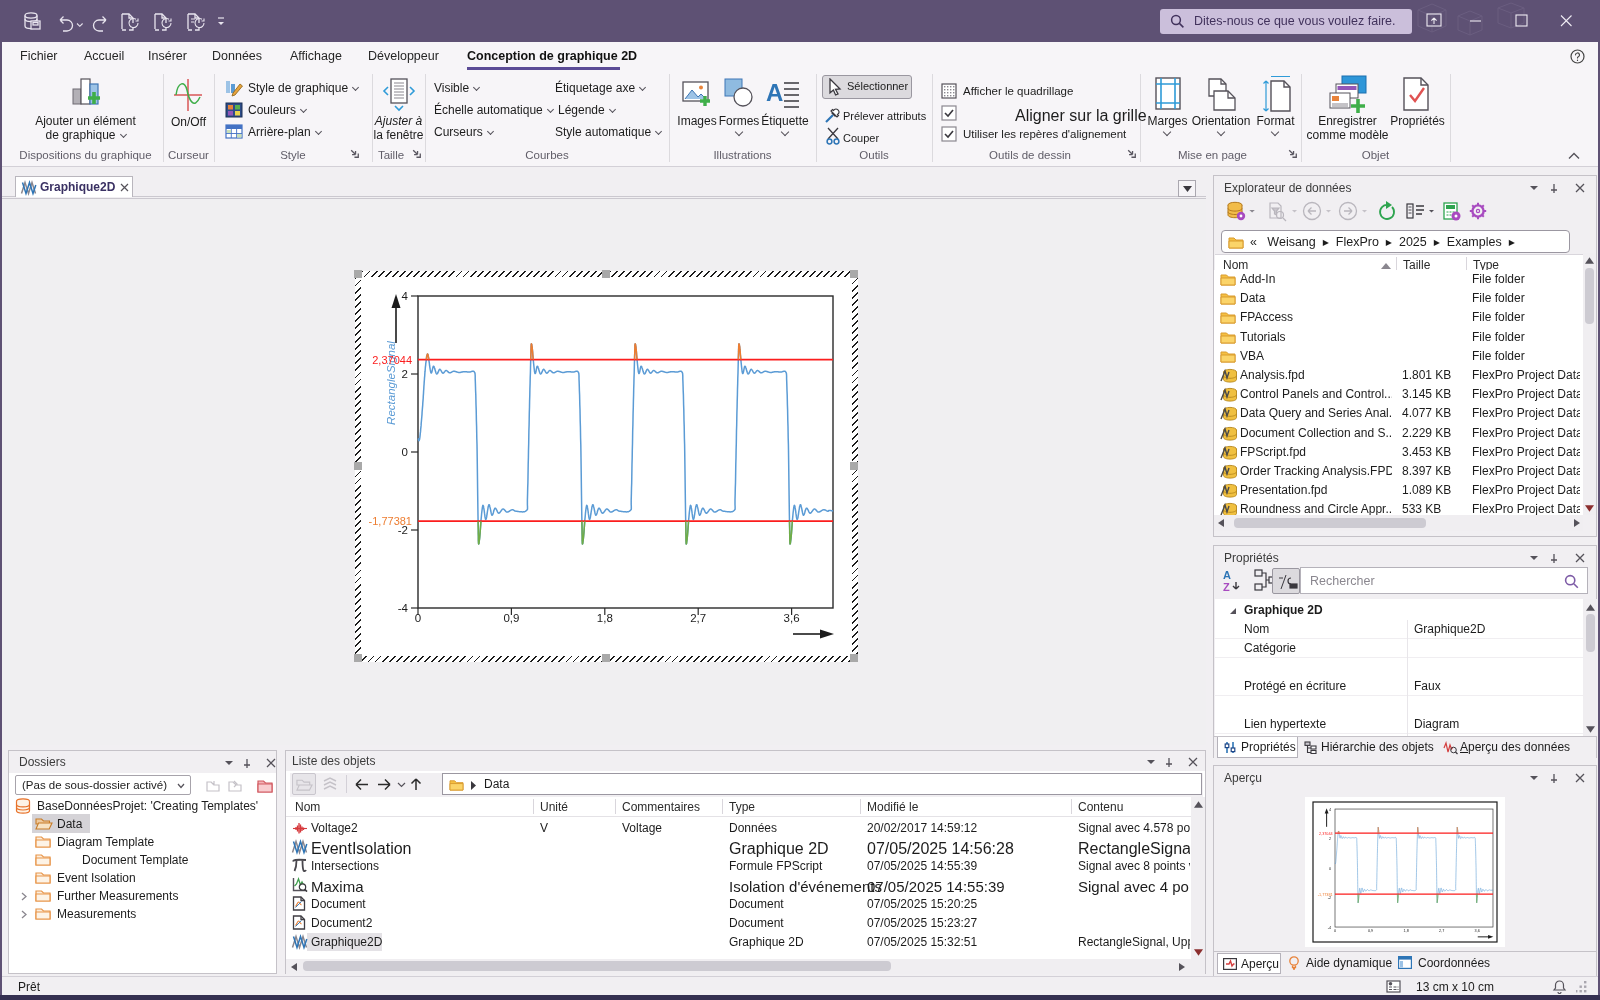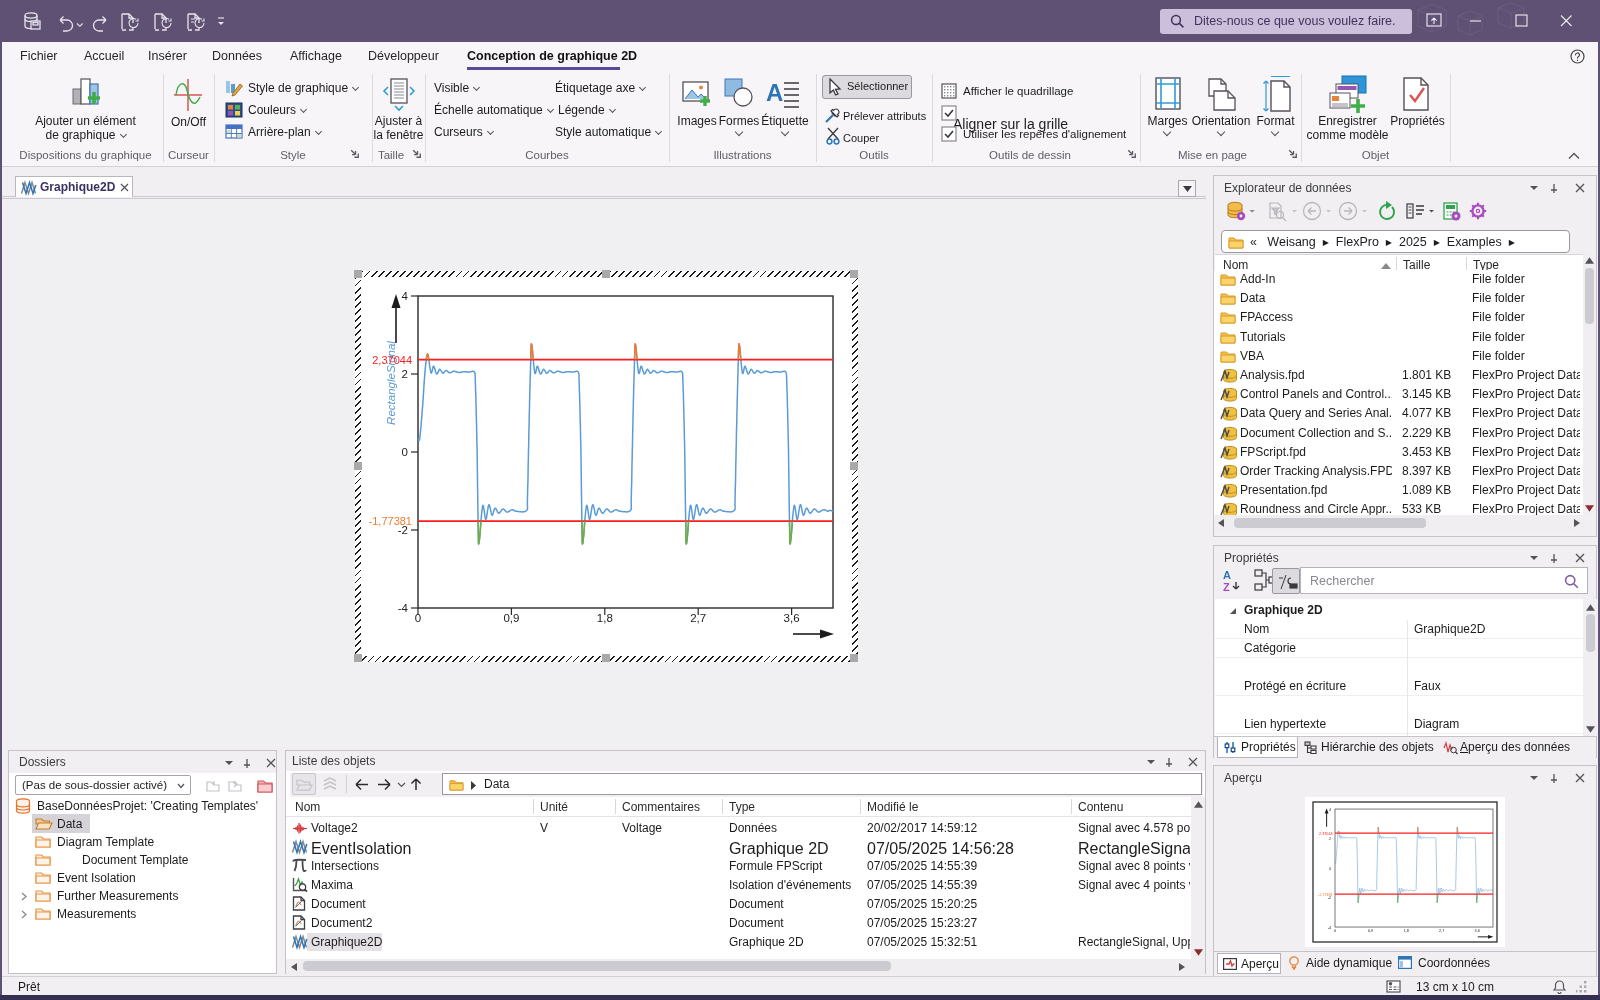--- a/index.html
+++ b/index.html
@@ -197,21 +197,21 @@
  </svg>
  <div class="abs rlbl" style="left:248px;top:55px;">Arrière-plan<i class="cv"></i></div>
 
  <svg class="icon" style="left:381px;top:6px" width="36" height="36" viewBox="0 0 36 36">
   <rect x="10" y="3" width="16" height="24" fill="#fff" stroke="#55525a" stroke-width="1.3"></rect>
   <path d="M13 7 h10 M13 10 h10 M13 13 h10 M13 16 h10 M13 19 h10 M13 22 h10" stroke="#8a878f" stroke-width="1"></path>
   <path d="M7 11 l-4 4 4 4" stroke="#2f9bd8" stroke-width="1.6" fill="none"></path>
   <path d="M29 11 l4 4 -4 4" stroke="#2f9bd8" stroke-width="1.6" fill="none"></path>
   <path d="M14 30 l4 4 4-4" stroke="#2f9bd8" stroke-width="1.6" fill="none"></path>
  </svg>
- <div class="abs rlbl" style="left:372px;top:44px;width:53px;text-align:center;">Ajuster à</div>
+ <div class="abs rlbl" style="left:372px;top:44px;width:53px;text-align:center;font-style:italic;">Ajuster à</div>
  <div class="abs rlbl" style="left:372px;top:58px;width:53px;text-align:center;">la fenêtre</div>
 
  <div class="abs rlbl" style="left:434px;top:11px;">Visible<i class="cv"></i></div>
  <div class="abs rlbl" style="left:434px;top:33px;">Échelle automatique<i class="cv"></i></div>
  <div class="abs rlbl" style="left:434px;top:55px;">Curseurs<i class="cv"></i></div>
  <div class="abs rlbl" style="left:555px;top:11px;">Étiquetage axe<i class="cv"></i></div>
  <div class="abs rlbl" style="left:558px;top:33px;">Légende<i class="cv"></i></div>
  <div class="abs rlbl" style="left:555px;top:55px;">Style automatique<i class="cv"></i></div>
 
  <svg class="icon" style="left:681px;top:8px" width="32" height="32" viewBox="0 0 32 32">
@@ -270,21 +270,21 @@
         <rect x="6" y="12" width="1.4" height="1.4"></rect>
         <rect x="9" y="12" width="1.4" height="1.4"></rect>
         <rect x="12" y="12" width="1.4" height="1.4"></rect>
       </g>
  </svg>
  <div class="abs rlbl" style="left:963px;top:15px;font-size:11.5px;">Afficher le quadrillage</div>
  <svg class="icon" style="left:941px;top:35px" width="16" height="16" viewBox="0 0 16 16">
   <rect x="1" y="1" width="14" height="14" fill="#fff" stroke="#8a878f" stroke-width="1.2"></rect>
   <path d="M4 8 l3 3 5-6" fill="none" stroke="#3a383e" stroke-width="1.6"></path>
  </svg>
- <div class="abs rlbl" style="left:953px;top:37px;font-size:14px;margin-top:9px;">Aligner sur la grille</div>
+ <div class="abs rlbl" style="left:1015px;top:37px;font-size:16px;">Aligner sur la grille</div>
  <svg class="icon" style="left:941px;top:56px" width="16" height="16" viewBox="0 0 16 16">
   <rect x="1" y="1" width="14" height="14" fill="#fff" stroke="#8a878f" stroke-width="1.2"></rect>
   <path d="M4 8 l3 3 5-6" fill="none" stroke="#3a383e" stroke-width="1.6"></path>
  </svg>
  <div class="abs rlbl" style="left:963px;top:58px;font-size:11.5px;">Utiliser les repères d'alignement</div>
 
  <svg class="icon" style="left:1152px;top:6px" width="32" height="36" viewBox="0 0 32 36">
   <rect x="4" y="2" width="24" height="31" fill="#fff" stroke="#55525a" stroke-width="1.4"></rect>
   <path d="M9 2 v31 M23 2 v31 M4 8 h24 M4 27 h24" stroke="#2f9bd8" stroke-width="1.6"></path>
  </svg>
@@ -970,21 +970,21 @@
         <path d="M4.5 2.5 C4.5 7 4 10 2.5 13" stroke-width="1.8"></path>
         <path d="M10.5 2.5 C10.5 7 10.5 10 11.5 12.5 C12 13.5 13.5 13.2 14 12" stroke-width="1.8"></path>
       </svg>
  <div style="position:absolute;left:25px;top:2px;white-space:nowrap;overflow:hidden;width:220px;">Intersections</div>
  <div style="position:absolute;left:254px;top:2px;"></div>
  <div style="position:absolute;left:336px;top:2px;"></div>
  <div style="position:absolute;left:443px;top:2px;">Formule FPScript</div>
  <div style="position:absolute;left:581px;top:2px;">07/05/2025 14:55:39</div>
  <div style="position:absolute;left:792px;top:2px;white-space:nowrap;overflow:hidden;width:112px;">Signal avec 8 points va</div>
     </div>
-<div class="abs" style="left:0;top:125px;width:905px;height:19px;font-size:12px;">
+<div class="abs" style="left:0;top:125px;width:905px;height:19px;font-size:15px;">
       <svg style="position:absolute;left:6px;top:1px" width="16" height="15" viewBox="0 0 16 15">
         <path d="M1.5 1 v12.5 h12" fill="none" stroke="#55525a" stroke-width="1.4"></path>
         <path d="M2.5 9 l2-2 2-5 2 6 1.5-3 1.5 3" fill="none" stroke="#3f9e4d" stroke-width="1.3"></path>
         <circle cx="10.5" cy="10" r="3.2" fill="#fff" fill-opacity="0.7" stroke="#3a383e" stroke-width="1.2"></circle>
         <path d="M12.8 12.4 l2.2 2.2" stroke="#3a383e" stroke-width="1.6"></path>
       </svg>
  <div style="position:absolute;left:25px;top:2px;white-space:nowrap;overflow:hidden;width:220px;">Maxima</div>
  <div style="position:absolute;left:254px;top:2px;"></div>
  <div style="position:absolute;left:336px;top:2px;"></div>
  <div style="position:absolute;left:443px;top:2px;">Isolation d'événements</div>

